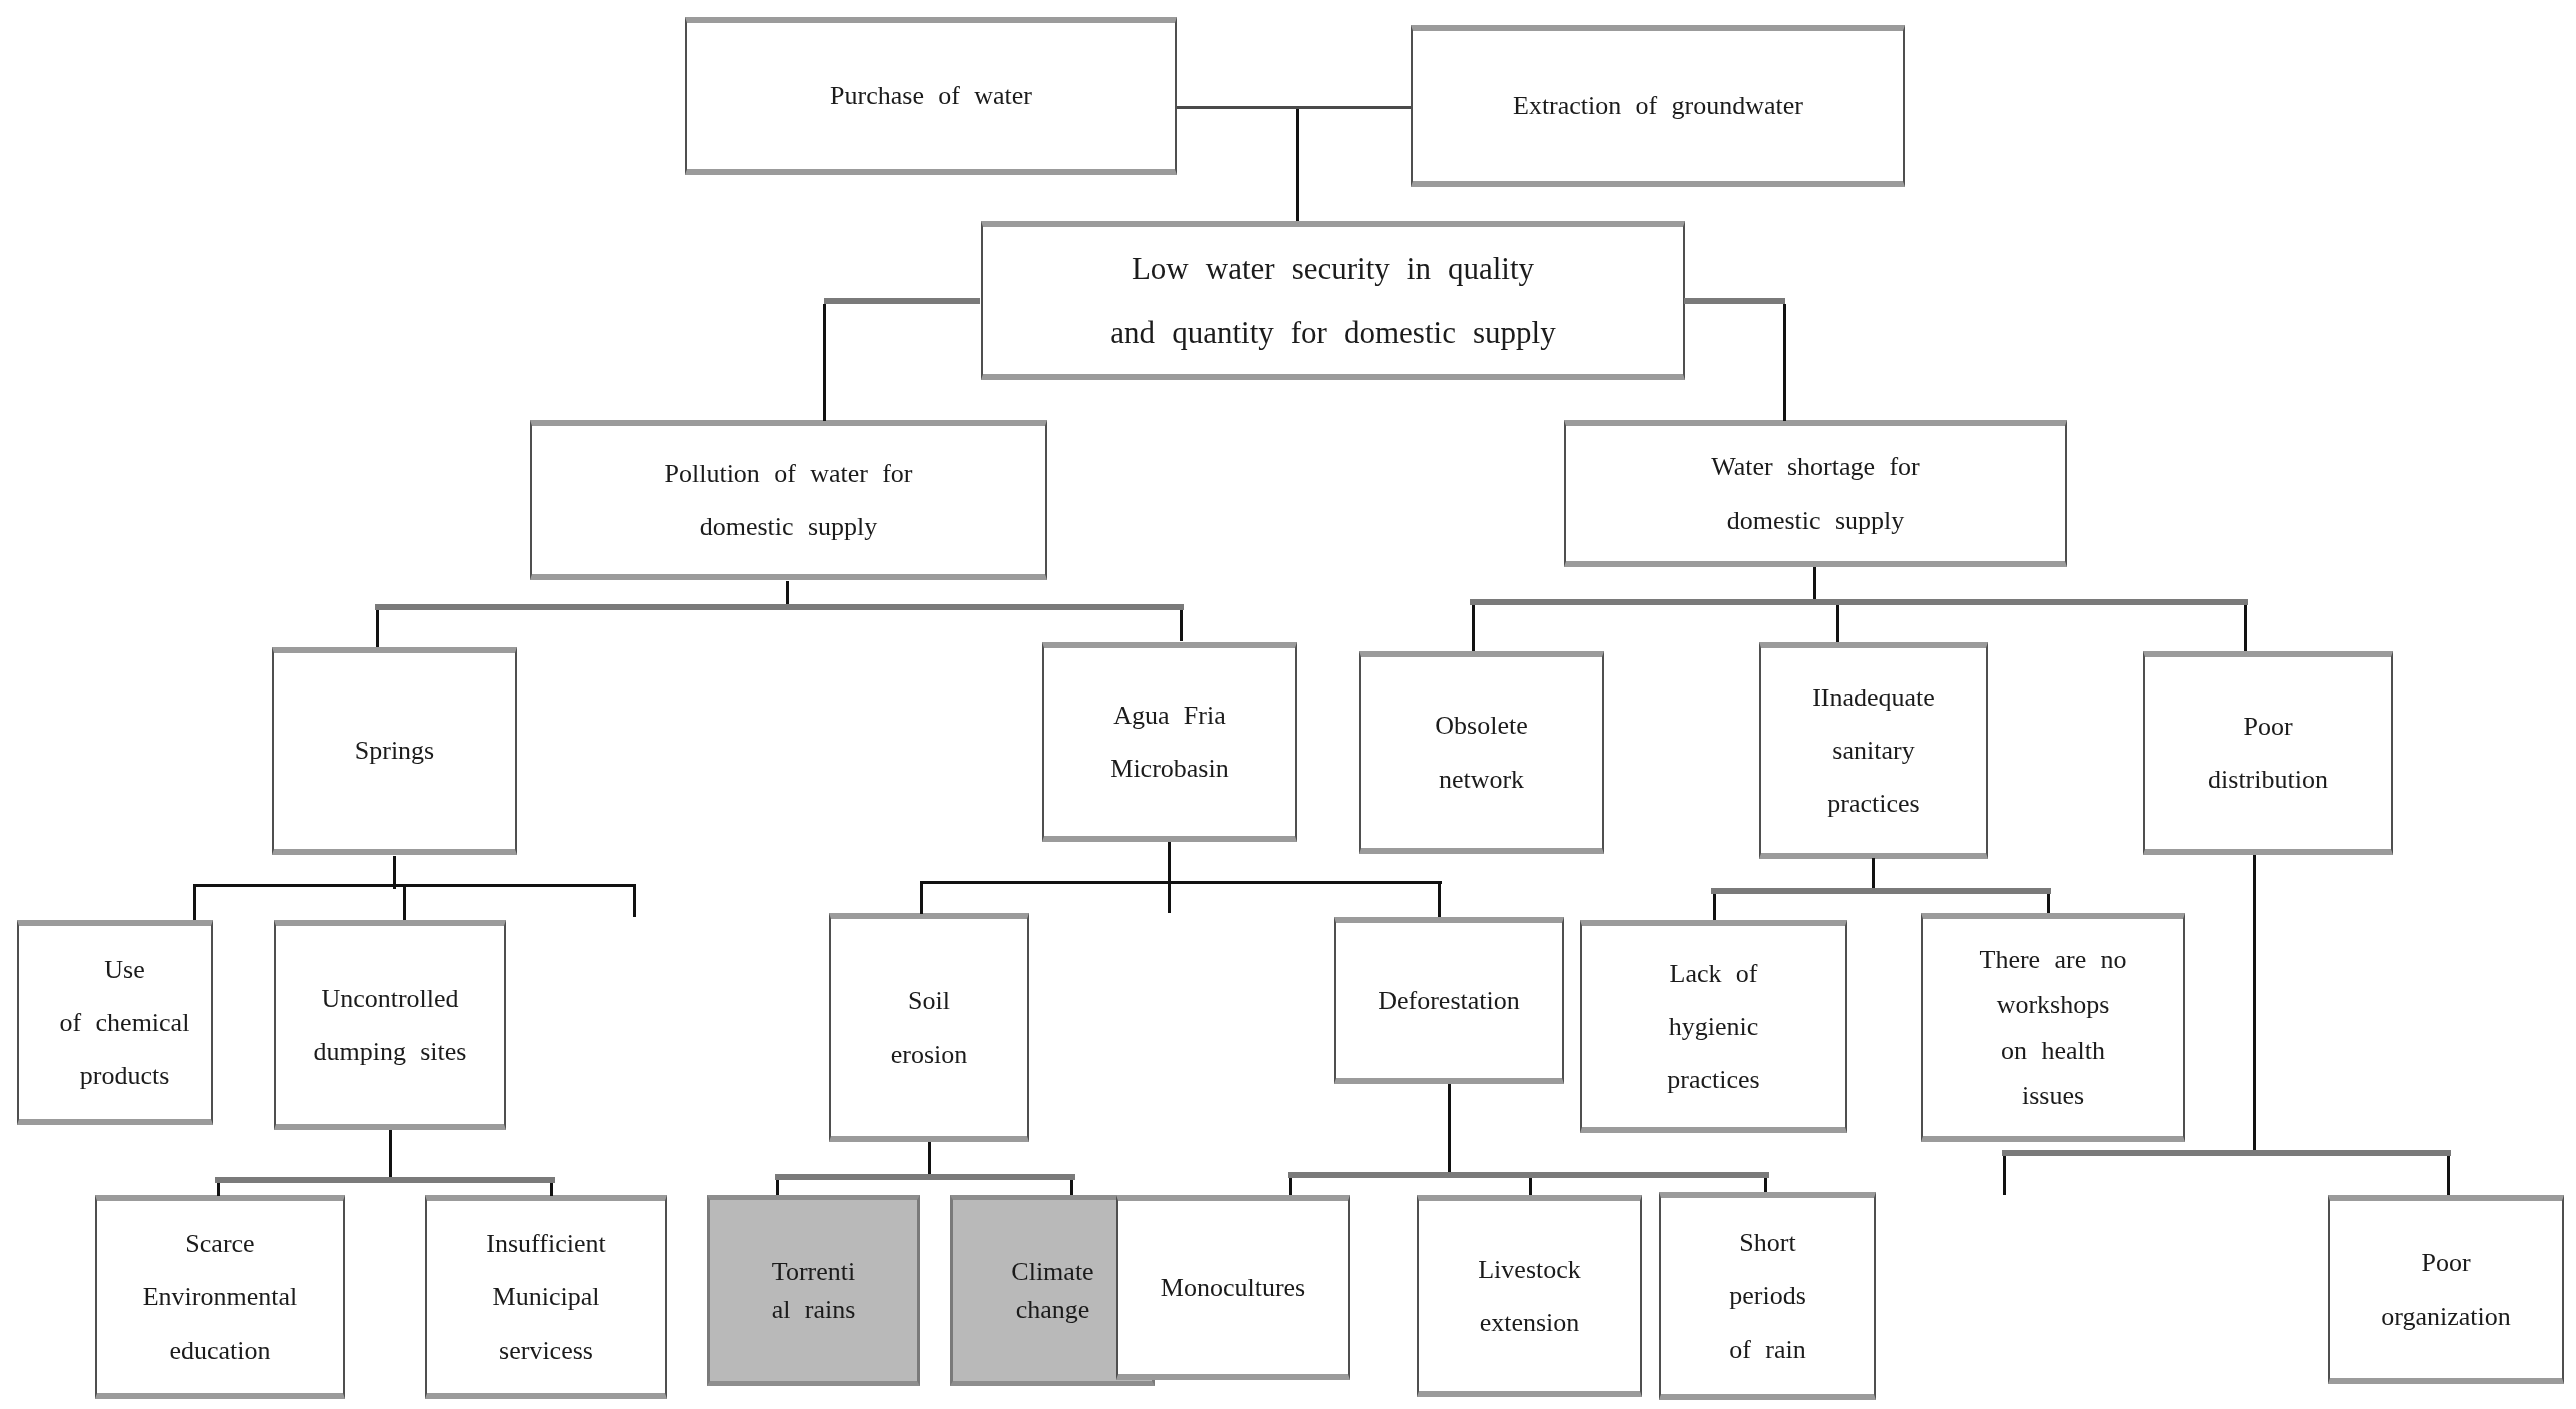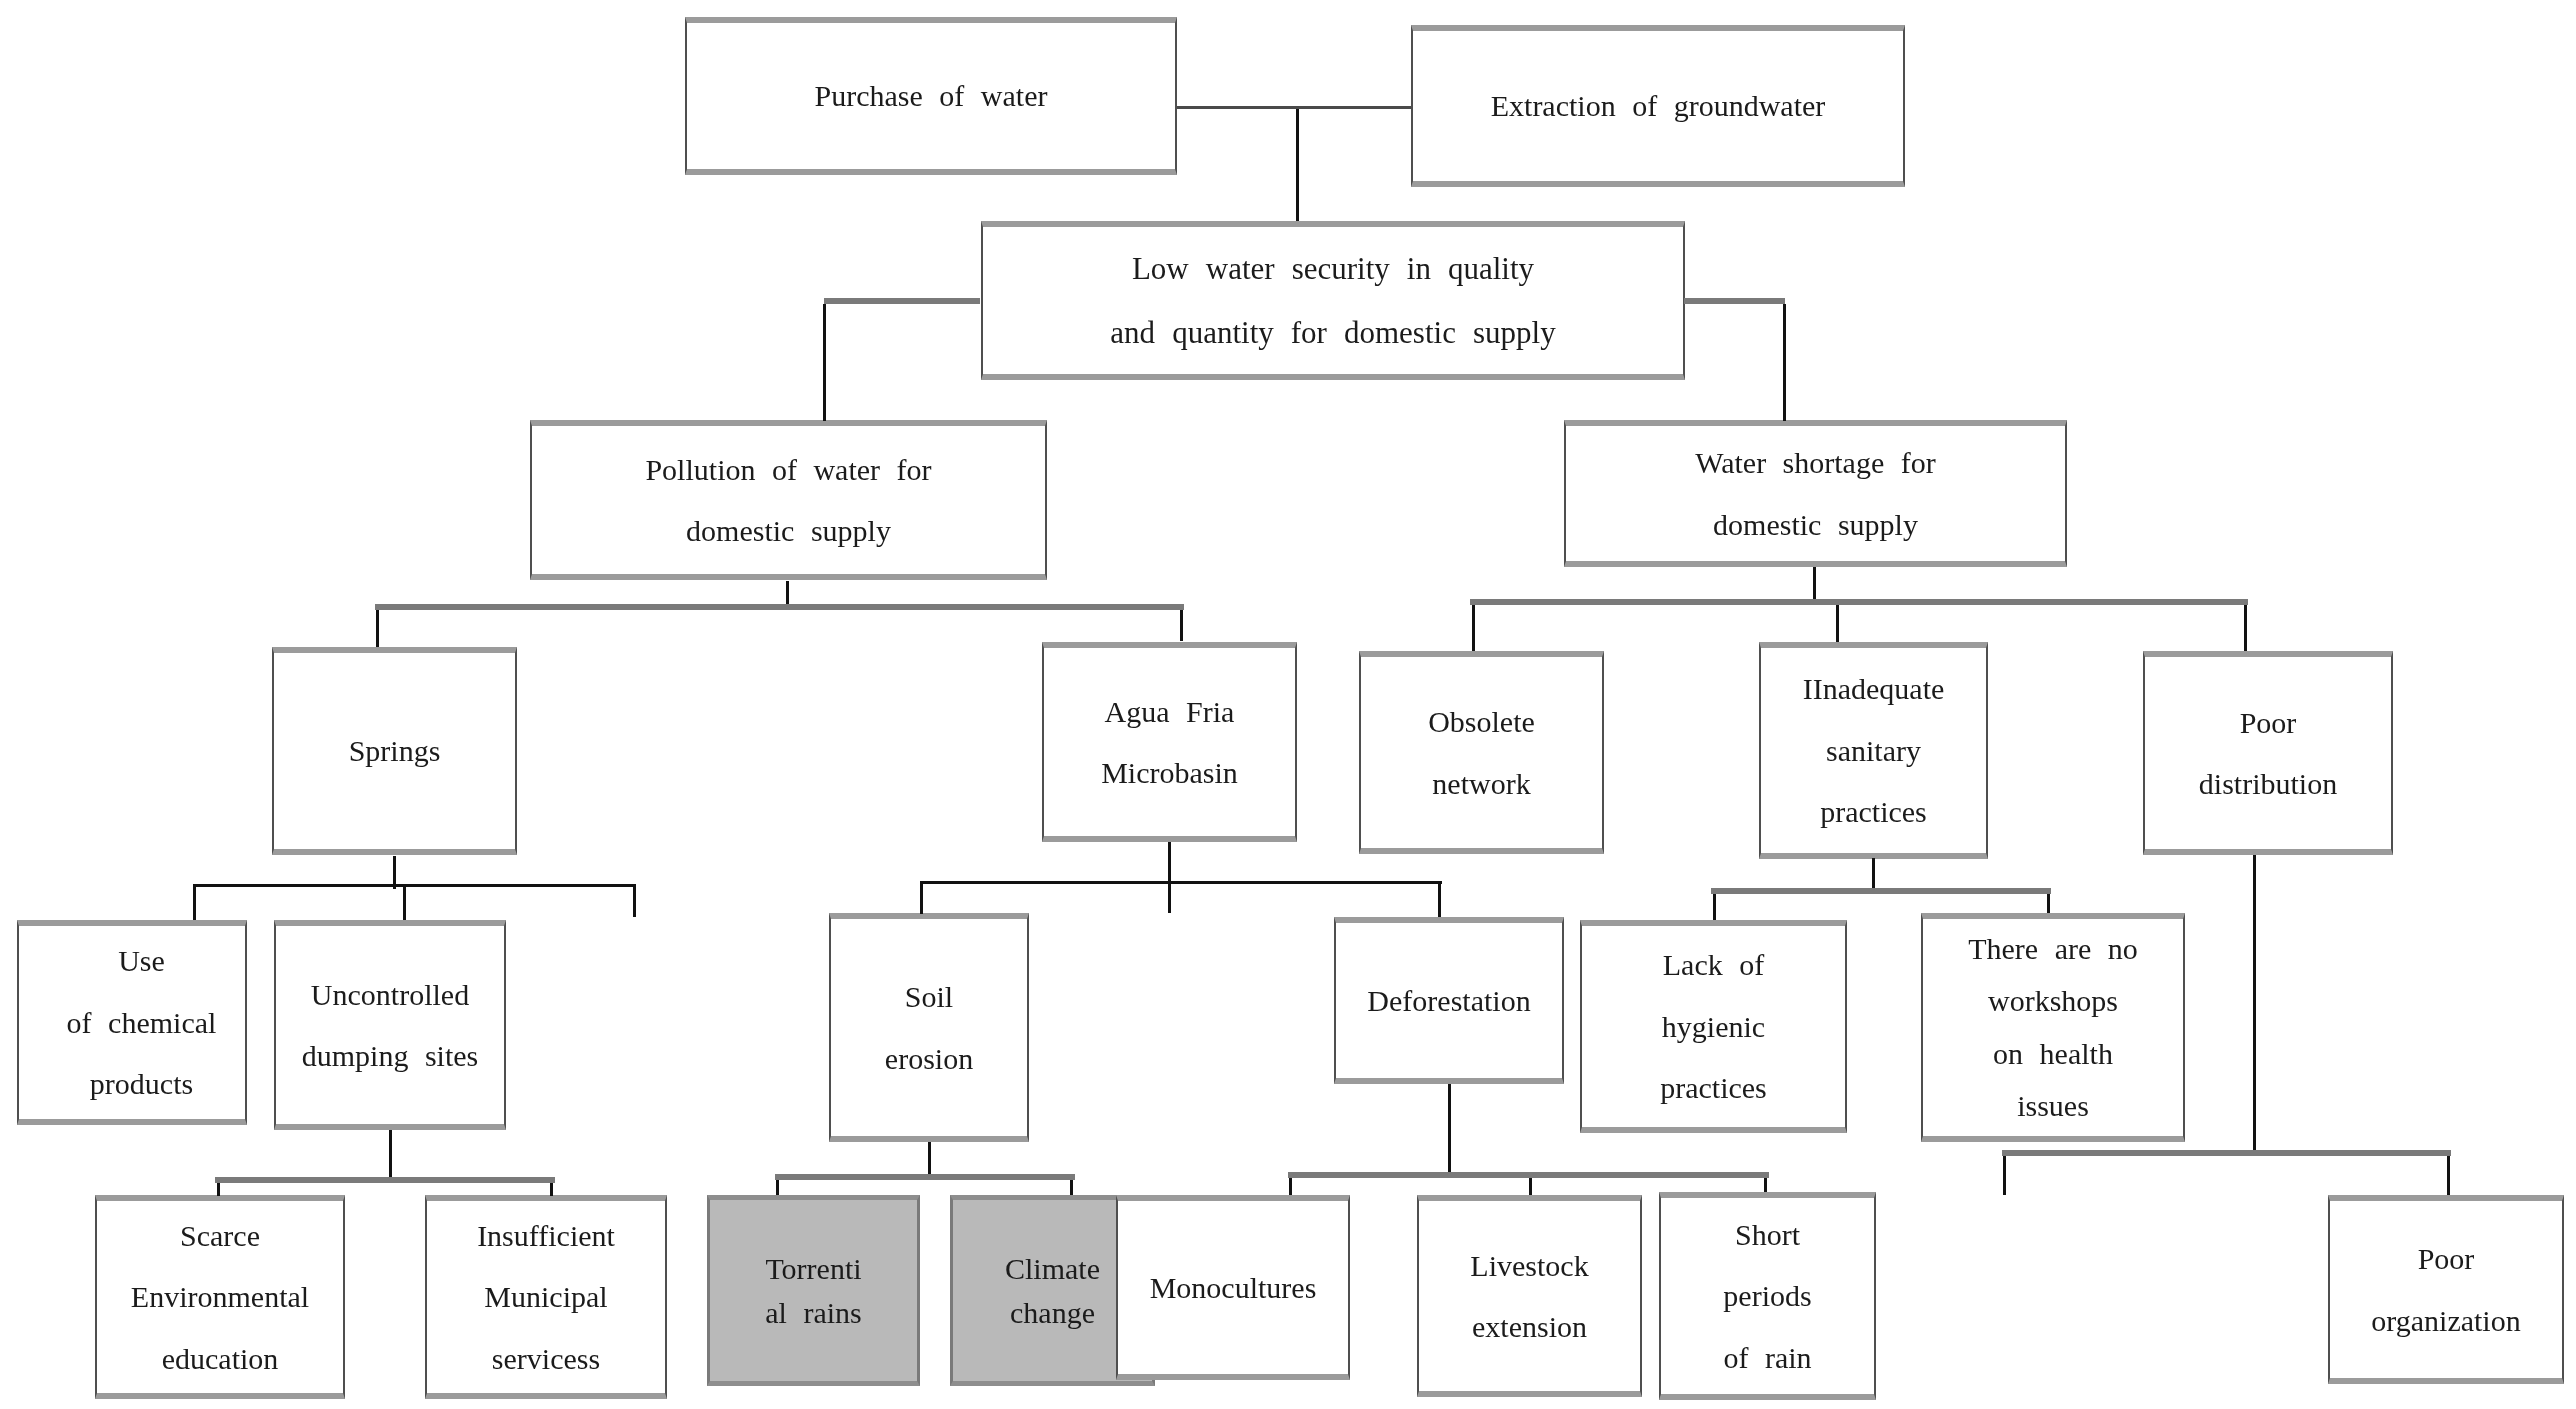--- a/index.html
+++ b/index.html
@@ -17,21 +17,21 @@
     background:#ffffff;
     border-left:2.7px solid #4f4f4f;
     border-right:2.7px solid #4f4f4f;
     border-top:6.1px solid #9b9b9b;
     border-bottom:6.1px solid #9b9b9b;
     display:flex;
     align-items:center;
     justify-content:center;
     text-align:center;
     color:#1b1b1b;
-    font-size:30px;
+    font-size:26px;
     line-height:2.05;
     word-spacing:0.3em;
   }
   .box .lbl{white-space:pre-line;display:block;width:100%;}
   .box.gray{
     background:#b9b9b9;
     border:3.4px solid #7a7a7a;
     border-top:5.4px solid #8e8e8e;
     border-bottom:5.4px solid #8e8e8e;
   }
@@ -44,21 +44,21 @@
   #b-purchase{left:685px;top:17px;width:492px;height:158px;}
   #b-extraction{left:1411px;top:25px;width:494px;height:162px;}
   #b-low{left:981px;top:221px;width:704px;height:159px;font-size:31px;}
   #b-pollution{left:530px;top:420px;width:517px;height:160px;}
   #b-shortage{left:1564px;top:420px;width:503px;height:147px;}
   #b-springs{left:272px;top:647px;width:245px;height:208px;}
   #b-agua{left:1042px;top:642px;width:255px;height:200px;}
   #b-obsolete{left:1359px;top:651px;width:245px;height:203px;}
   #b-iinadequate{left:1759px;top:642px;width:229px;height:217px;}
   #b-poordist{left:2143px;top:651px;width:250px;height:204px;}
-  #b-use{left:17px;top:920px;width:230px;height:205px;padding-left:19px;}
+  #b-use{left:17px;top:920px;width:196px;height:205px;padding-left:19px;}
   #b-uncontrolled{left:274px;top:920px;width:232px;height:210px;}
   #b-discharge{left:541px;top:917px;width:232px;height:187px;}
   #b-soil{left:829px;top:913px;width:200px;height:229px;}
   #b-biological{left:1067px;top:913px;width:225px;height:170px;}
   #b-deforestation{left:1334px;top:917px;width:230px;height:167px;}
   #b-lack{left:1580px;top:920px;width:267px;height:213px;}
   #b-workshops{left:1921px;top:913px;width:264px;height:229px;}
   #b-scarce{left:95px;top:1195px;width:250px;height:204px;justify-content:center;}
   #b-insufficient{left:425px;top:1195px;width:242px;height:204px;}
   #b-torrenti{left:707px;top:1195px;width:213px;height:191px;}

